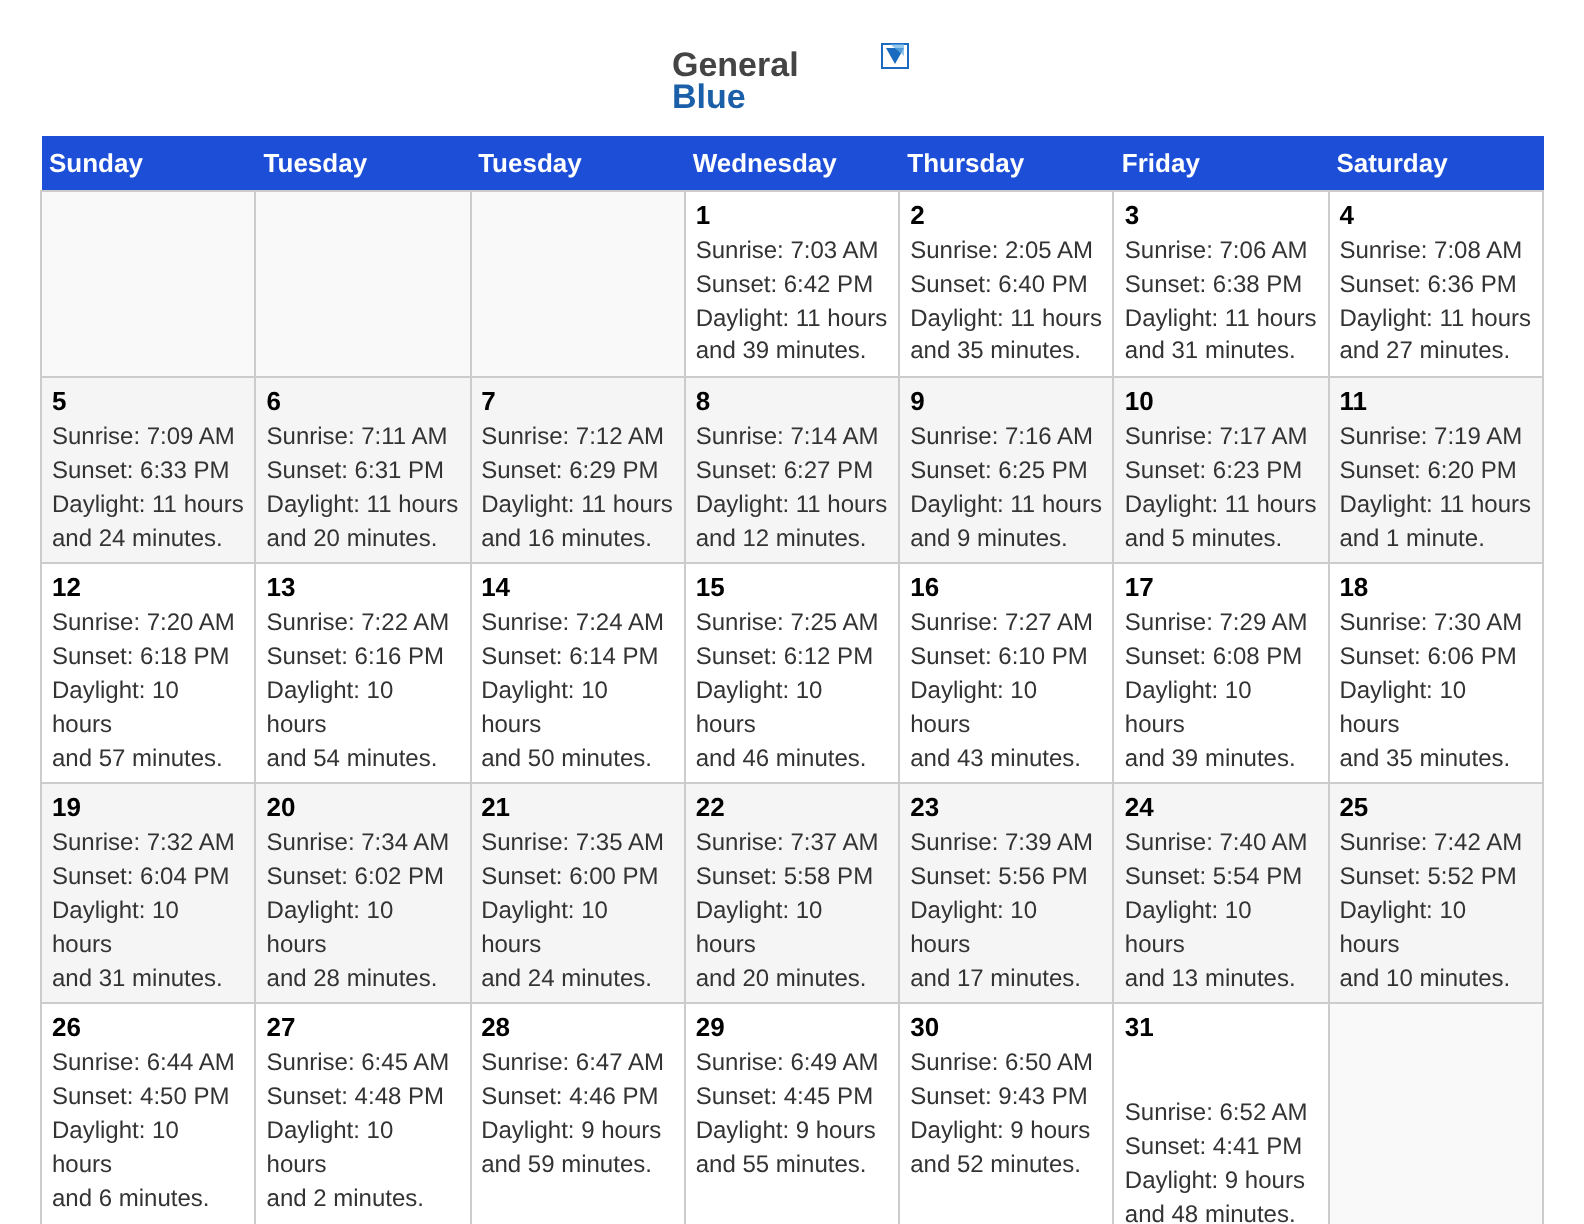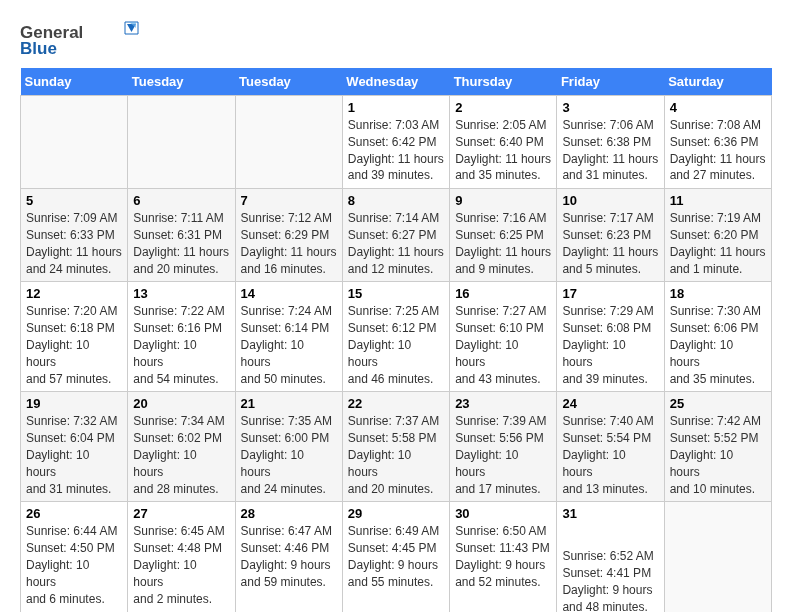--- a/index.html
+++ b/index.html
@@ -5,21 +5,21 @@
     * { box-sizing: border-box; margin: 0; padding: 0; }
     body {
       font-family: Arial, sans-serif;
       background: #fff;
       width: 792px;
       min-height: 612px;
       padding: 20px;
     }
     .header-area {
       display: flex;
-      justify-content: flex-start;
+      justify-content: center;
       align-items: flex-start;
       margin-bottom: 10px;
     }
     .logo {
       display: flex;
       flex-direction: column;
       align-items: flex-start;
     }
     .logo-row {
       display: flex;
@@ -37,21 +37,21 @@
     .subtitle {
       font-size: 15px;
       color: #555;
     }
     table {
       width: 100%;
       border-collapse: collapse;
       font-size: 11px;
     }
     thead th {
-      background-color: #3b82f6;
+      background-color: #1d4ed8;
       color: white;
       padding: 6px 4px;
       text-align: left;
       font-size: 13px;
       font-weight: bold;
     }
     tbody td {
       border: 1px solid #ccc;
       vertical-align: top;
       padding: 4px 5px;
@@ -321,21 +321,21 @@
         <td>
           <div class="day-num">29</div>
           <div class="day-info" style="white-space: pre-line;">Sunrise: 6:49 AM
 Sunset: 4:45 PM
 Daylight: 9 hours
 and 55 minutes.</div>
         </td>
         <td>
           <div class="day-num">30</div>
           <div class="day-info" style="white-space: pre-line;">Sunrise: 6:50 AM
-Sunset: 11:43 PM
+Sunset: 9:43 PM
 Daylight: 9 hours
 and 52 minutes.</div>
         </td>
         <td>
           <div class="day-num">31</div>
           <div class="day-info" style="white-space: pre-line; margin-top: 27px;">Sunrise: 6:52 AM
 Sunset: 4:41 PM
 Daylight: 9 hours
 and 48 minutes.</div>
         </td>

